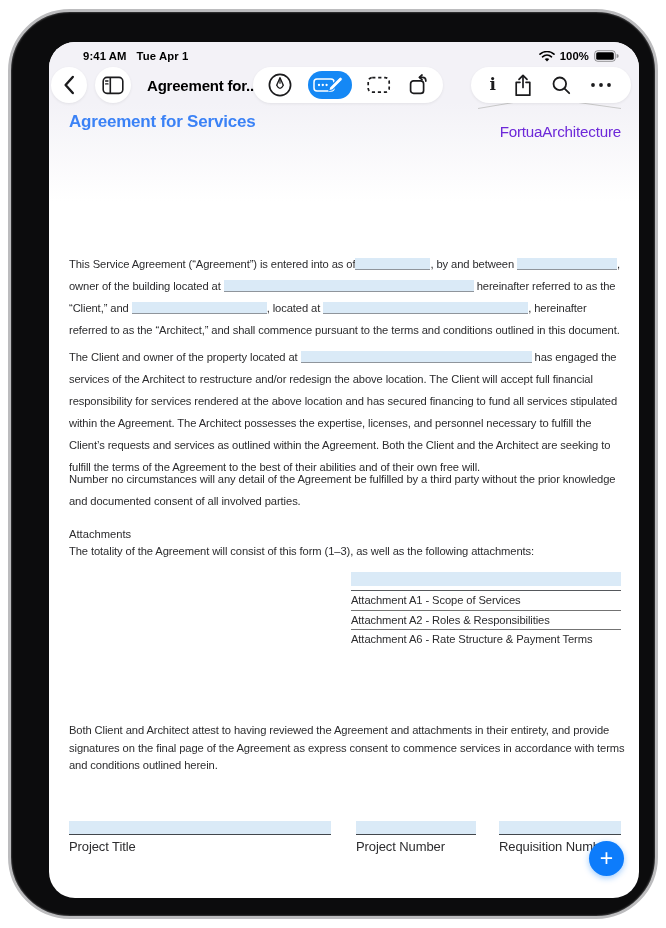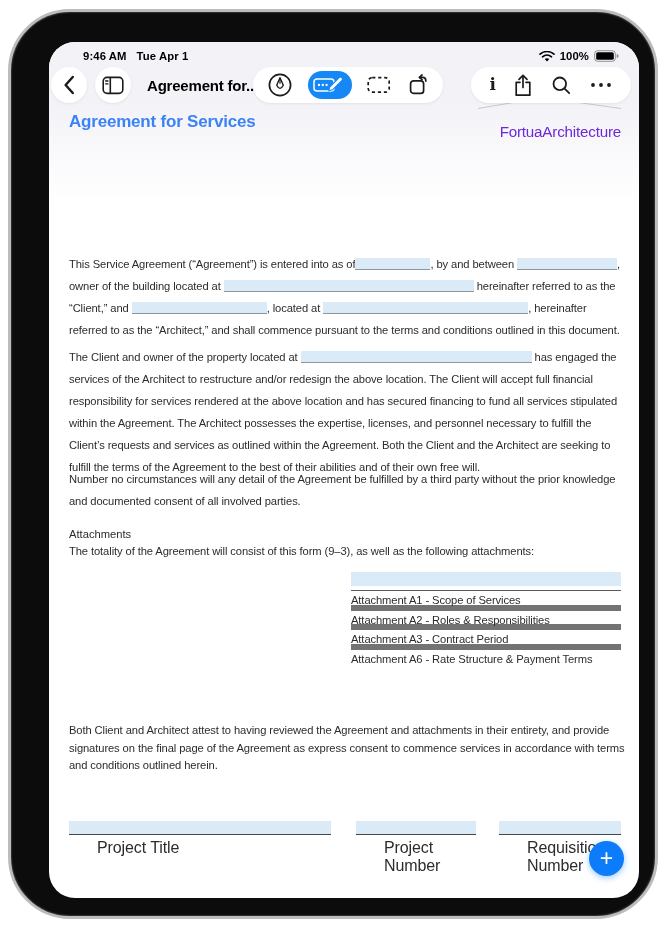--- a/index.html
+++ b/index.html
@@ -47,45 +47,45 @@
 
   .para { position:absolute; left:20px; width:554px; font-size:11.2px; line-height:22px; letter-spacing:-.1px; }
   .p1 { top:211px; } .p2 { top:304px; } .p3 { top:426px; }
   .blank { display:inline-block; height:12px; background:#daeaf7; border-bottom:1px solid #8f959c; vertical-align:-2px; }
 
   .attach-heading { position:absolute; left:20px; top:486px; font-size:11.2px; text-underline-offset:2px; }
   .attach-intro { position:absolute; left:20px; top:503px; font-size:11.2px; letter-spacing:-.1px; }
   .attach-col { position:absolute; left:302px; top:525px; width:270px; font-size:11.2px; }
   .attach-blankrow { height:19px; border-bottom:1px solid #55585c; }
   .attach-blankrow .blank-fill { display:block; width:100%; height:14px; margin-top:5px; background:#daeaf7; }
-  .attach-row { height:19.6px; line-height:19.2px; border-bottom:6px solid #737373; white-space:nowrap; letter-spacing:-.1px; }
+  .attach-row { height:19.6px; line-height:19.2px; border-bottom:1px solid #737373; white-space:nowrap; letter-spacing:-.1px; }
   .attach-row.last { border-bottom:none; }
 
   .closing { position:absolute; left:20px; top:680px; width:556px; font-size:11.2px; line-height:17.5px; letter-spacing:-.1px; }
 
   .field { position:absolute; top:779px; }
   .field-box { height:14px; background:#daeaf7; border-bottom:1.5px solid #42474c; }
-  .field-label { margin-top:4px; font-size:16px; letter-spacing:-.1px; color:#2c2c2e;margin-left:28px; }
+  .field-label { margin-top:4px; font-size:13px; letter-spacing:-.1px; color:#2c2c2e; }
   .field-pt { left:20px; width:262px; } .field-pn { left:307px; width:120px; } .field-rn { left:450px; width:122px; }
 
   .fab { position:absolute; left:540px; top:799px; width:35px; height:35px; border-radius:50%;
          background:#0d7cfb; color:#fff; display:flex; align-items:center; justify-content:center;
          font-size:23px; font-weight:300; box-shadow:0 2px 6px rgba(13,124,251,.4); line-height:1; }
   svg { display:block; }
 </style>
 </head>
 <body>
 
 <div class="stage">
   <div class="device">
     <div class="screen">
 
       <div class="statusbar">
         <div class="status-left">
-          <span>9:46 AM</span>
+          <span>9:41 AM</span>
           <span>Tue Apr 1</span>
         </div>
         <div class="status-right">
           <span>
             <svg width="16" height="11" viewBox="0 0 16 11">
               <path d="M1 3.2 A10.6 10.6 0 0 1 15 3.2" stroke="#000" stroke-width="1.6" fill="none" stroke-linecap="round"></path>
               <path d="M3.5 5.8 A7 7 0 0 1 12.5 5.8" stroke="#000" stroke-width="1.6" fill="none" stroke-linecap="round"></path>
               <path d="M8 10.6 L10.3 8.1 A3.7 3.7 0 0 0 5.7 8.1 Z" fill="#000"></path>
             </svg>
           </span>
@@ -205,28 +205,27 @@
               <polyline points="0,12.5 65,1.5 143,12.5" fill="none" stroke="#c9c9c9" stroke-width="1"></polyline>
             </svg>
         </div>
         <div class="logo-text">FortuaArchitecture</div>
 
         <p class="para p1">This Service Agreement (“Agreement”) is entered into as of<span class="blank" style="width: 75px;"></span>, by and between <span class="blank" style="width: 100px;"></span>, owner of the building located at <span class="blank" style="width: 250px;"></span> hereinafter referred to as the “Client,” and <span class="blank" style="width: 135px;"></span>, located at <span class="blank" style="width: 205px;"></span>, hereinafter referred to as the “Architect,” and shall commence pursuant to the terms and conditions outlined in this document.</p>
         <p class="para p2">The Client and owner of the property located at <span class="blank" style="width: 231px;"></span> has engaged the services of the Architect to restructure and/or redesign the above location. The Client will accept full financial responsibility for services rendered at the above location and has secured financing to fund all services stipulated within the Agreement. The Architect possesses the expertise, licenses, and personnel necessary to fulfill the Client’s requests and services as outlined within the Agreement. Both the Client and the Architect are seeking to fulfill the terms of the Agreement to the best of their abilities and of their own free will.</p>
         <p class="para p3">Number no circumstances will any detail of the Agreement be fulfilled by a third party without the prior knowledge and documented consent of all involved parties.</p>
 
         <div class="attach-heading">Attachments</div>
-        <div class="attach-intro">The totality of the Agreement will consist of this form (9–3), as well as the following attachments:</div>
+        <div class="attach-intro">The totality of the Agreement will consist of this form (1–3), as well as the following attachments:</div>
         <div class="attach-col">
           <div class="attach-blankrow">
               <span class="blank-fill"></span>
             </div>
         <div class="attach-row">Attachment A1 - Scope of Services</div>
             <div class="attach-row">Attachment A2 - Roles &amp; Responsibilities</div>
-            <div class="attach-row">Attachment A3 - Contract Period</div>
             <div class="attach-row last">Attachment A6 - Rate Structure &amp; Payment Terms</div>
           </div>
 
         <p class="closing">Both Client and Architect attest to having reviewed the Agreement and attachments in their entirety, and provide signatures on the final page of the Agreement as express consent to commence services in accordance with terms and conditions outlined herein.</p>
 
         <div class="field field-pt">
           <div class="field-box"></div>
           <div class="field-label">Project Title</div>
         </div>
         <div class="field field-pn">

